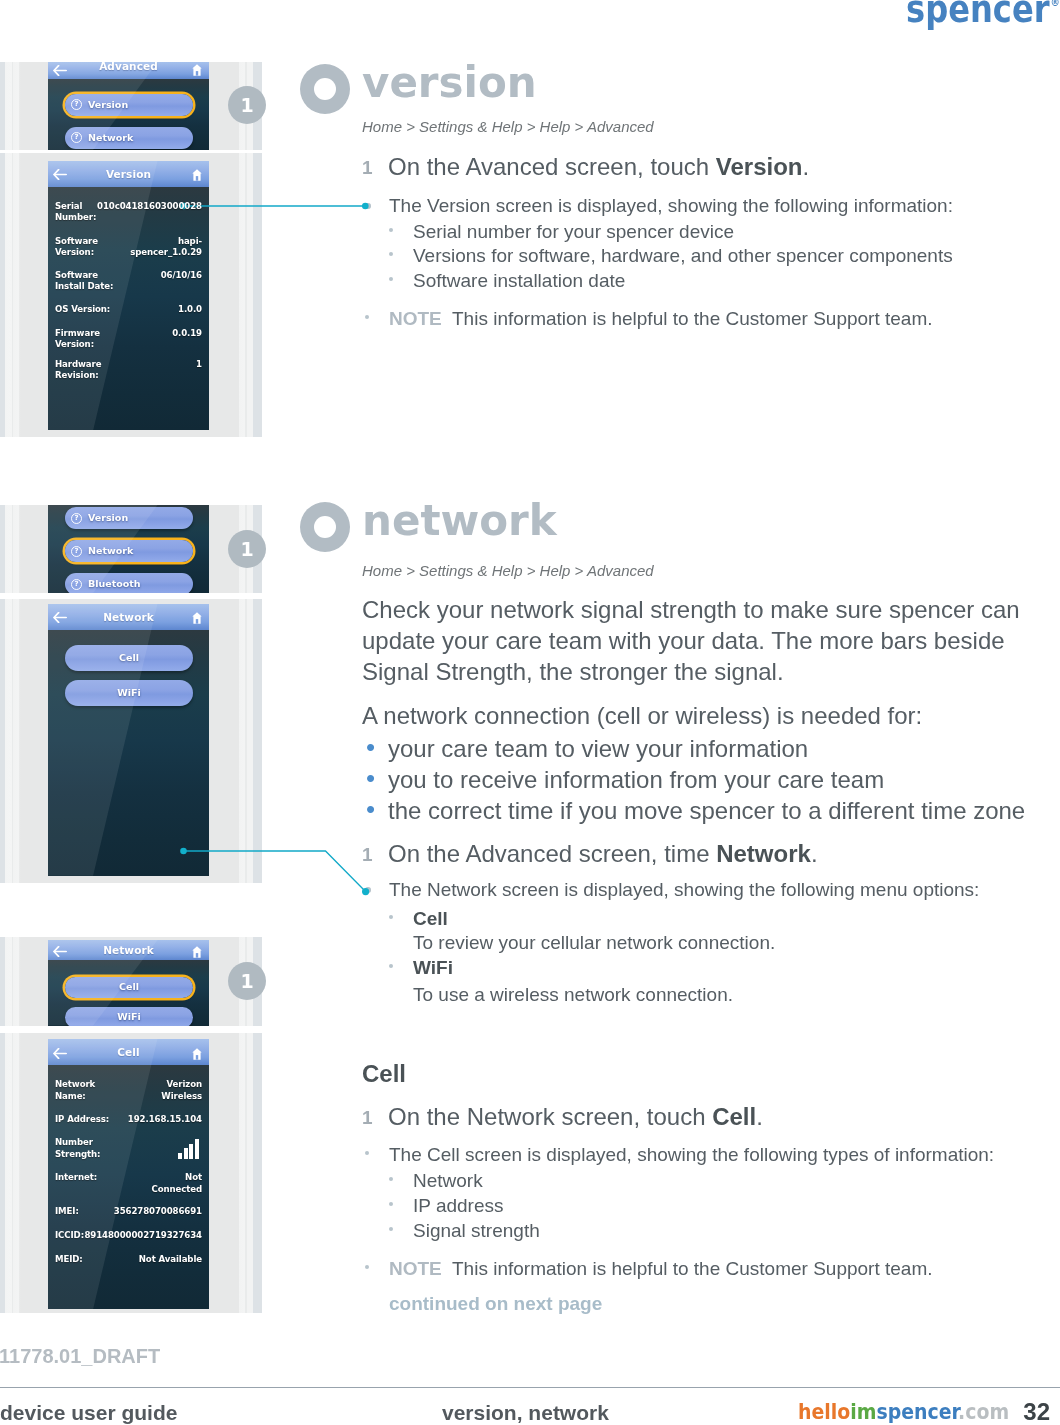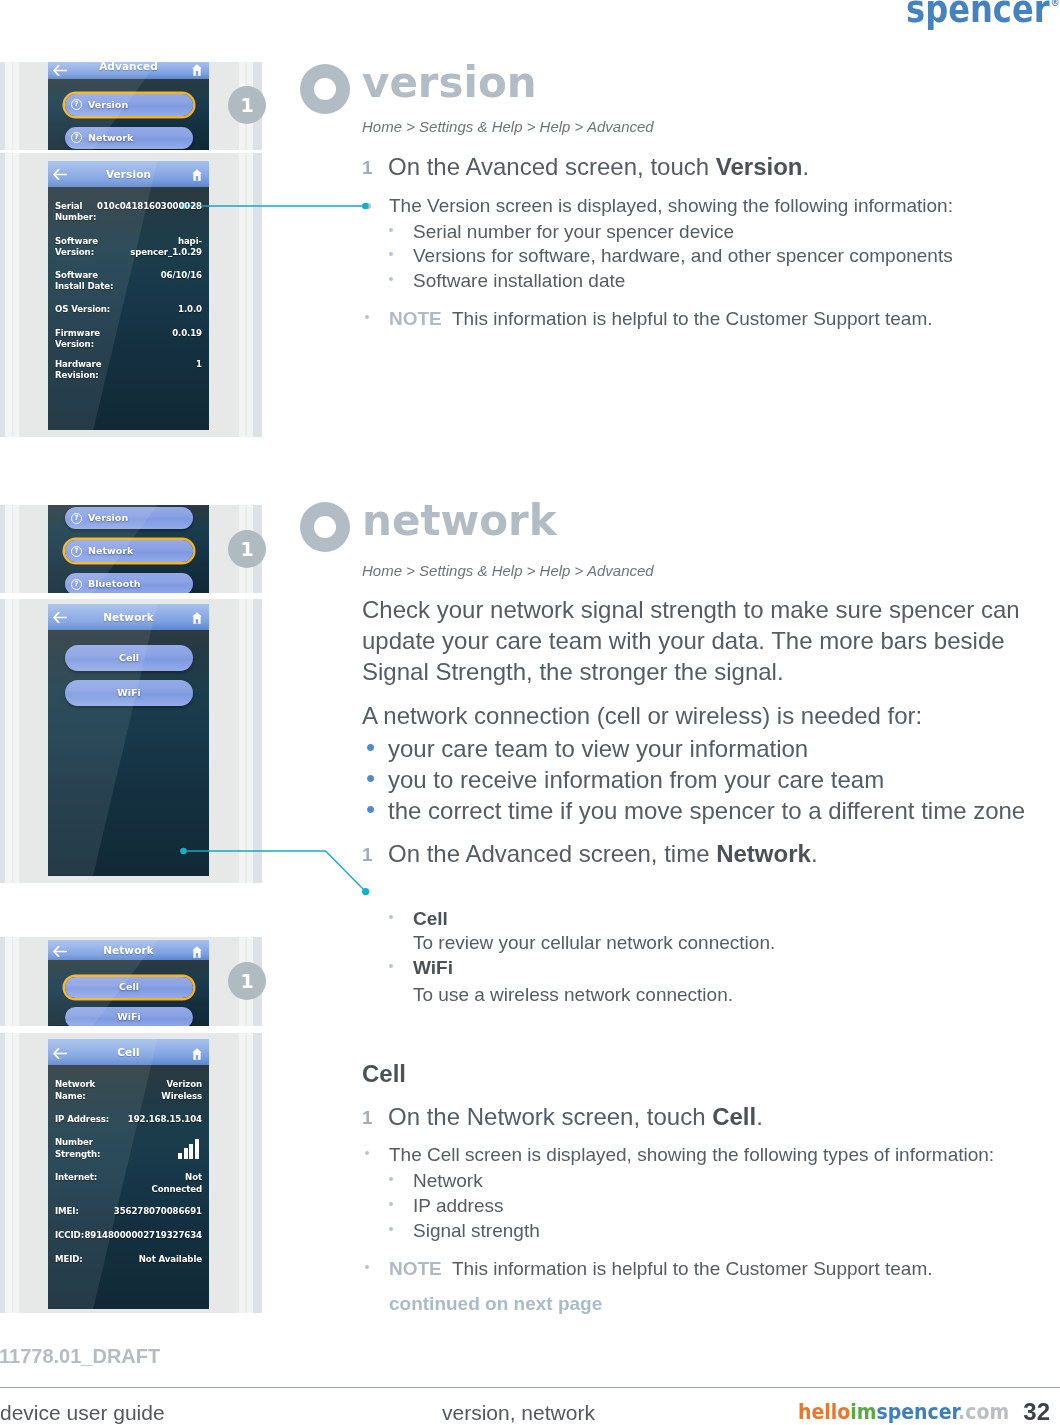--- a/index.html
+++ b/index.html
@@ -108,21 +108,21 @@
   .note{color:#b0bac2;font-weight:bold;}
   .cont{position:absolute;font-size:19px;font-weight:bold;color:#a8bcc9;white-space:nowrap;}
   .subh{position:absolute;font-size:24px;font-weight:bold;color:#4a5256;}
 
   
   .cl{position:absolute;pointer-events:none;}
 
   
   .draft{position:absolute;left:-1px;top:1345px;font-size:20px;font-weight:bold;color:#b5bcc2;}
   .frule{position:absolute;left:0;top:1387px;width:1060px;height:1.4px;background:#98a3ad;}
-  .fl{position:absolute;top:1401px;font-size:21px;font-weight:normal;color:#53595e;}
+  .fl{position:absolute;top:1401px;font-size:21px;font-weight:bold;color:#53595e;}
   .fnum{position:absolute;right:10px;top:1398px;font-size:24px;font-weight:bold;color:#3c4347;text-align:right;}
   .hs{position:absolute;left:798px;top:1400px;font-size:21px;font-weight:bold;
       font-family:"DejaVu Sans",sans-serif;transform:scaleX(0.90);transform-origin:0 0;
       white-space:nowrap;}
 </style>
 </head>
 <body>
 
 <div class="page">
   <div class="brand"><span>spencer</span><span class="reg">®</span></div>
@@ -344,20 +344,21 @@
 
   <div class="para" style="left:362px;top:700px;width:668px">A network connection (cell or wireless) is needed for:</div>
   <div class="para" style="left:362px;top:594px;width:668px">Check your network signal strength to make sure spencer can update your care team with your data. The more bars beside Signal Strength, the stronger the signal.</div>
   <div class="bul" style="left:388px;top:735px"><span class="d">•</span><span>your care team to view your information</span></div>
   <div class="bul" style="left:388px;top:766px"><span class="d">•</span><span>you to receive information from your care team</span></div>
   <div class="bul" style="left:388px;top:797px"><span class="d">•</span><span>the correct time if you move spencer to a different time zone</span></div>
 
   <div class="stepno" style="left:362px;top:844px">1</div>
   <div class="steptx" style="left:388px;top:840px"><span>On the Advanced screen, time </span><b>Network</b><span>.</span></div>
 
+  <div class="lv1" style="left:389px;top:879px"><span class="d big"></span><span>The Network screen is displayed, showing the following menu options:</span></div>
   <div class="lv2" style="left:413px;top:908px"><span class="d"></span><b>Cell</b></div>
   <div class="lv2" style="left:413px;top:932px">To review your cellular network connection.</div>
   <div class="lv2" style="left:413px;top:957px"><span class="d"></span><b>WiFi</b></div>
   <div class="lv2" style="left:413px;top:984px">To use a wireless network connection.</div>
 
   <div class="subh" style="left:362px;top:1060px">Cell</div>
   <div class="stepno" style="left:362px;top:1107px">1</div>
   <div class="steptx" style="left:388px;top:1103px"><span>On the Network screen, touch </span><b>Cell</b><span>.</span></div>
   <div class="lv1" style="left:389px;top:1144px"><span class="d"></span><span>The Cell screen is displayed, showing the following types of information:</span></div>
   <div class="lv2" style="left:413px;top:1170px"><span class="d"></span><span>Network</span></div>

